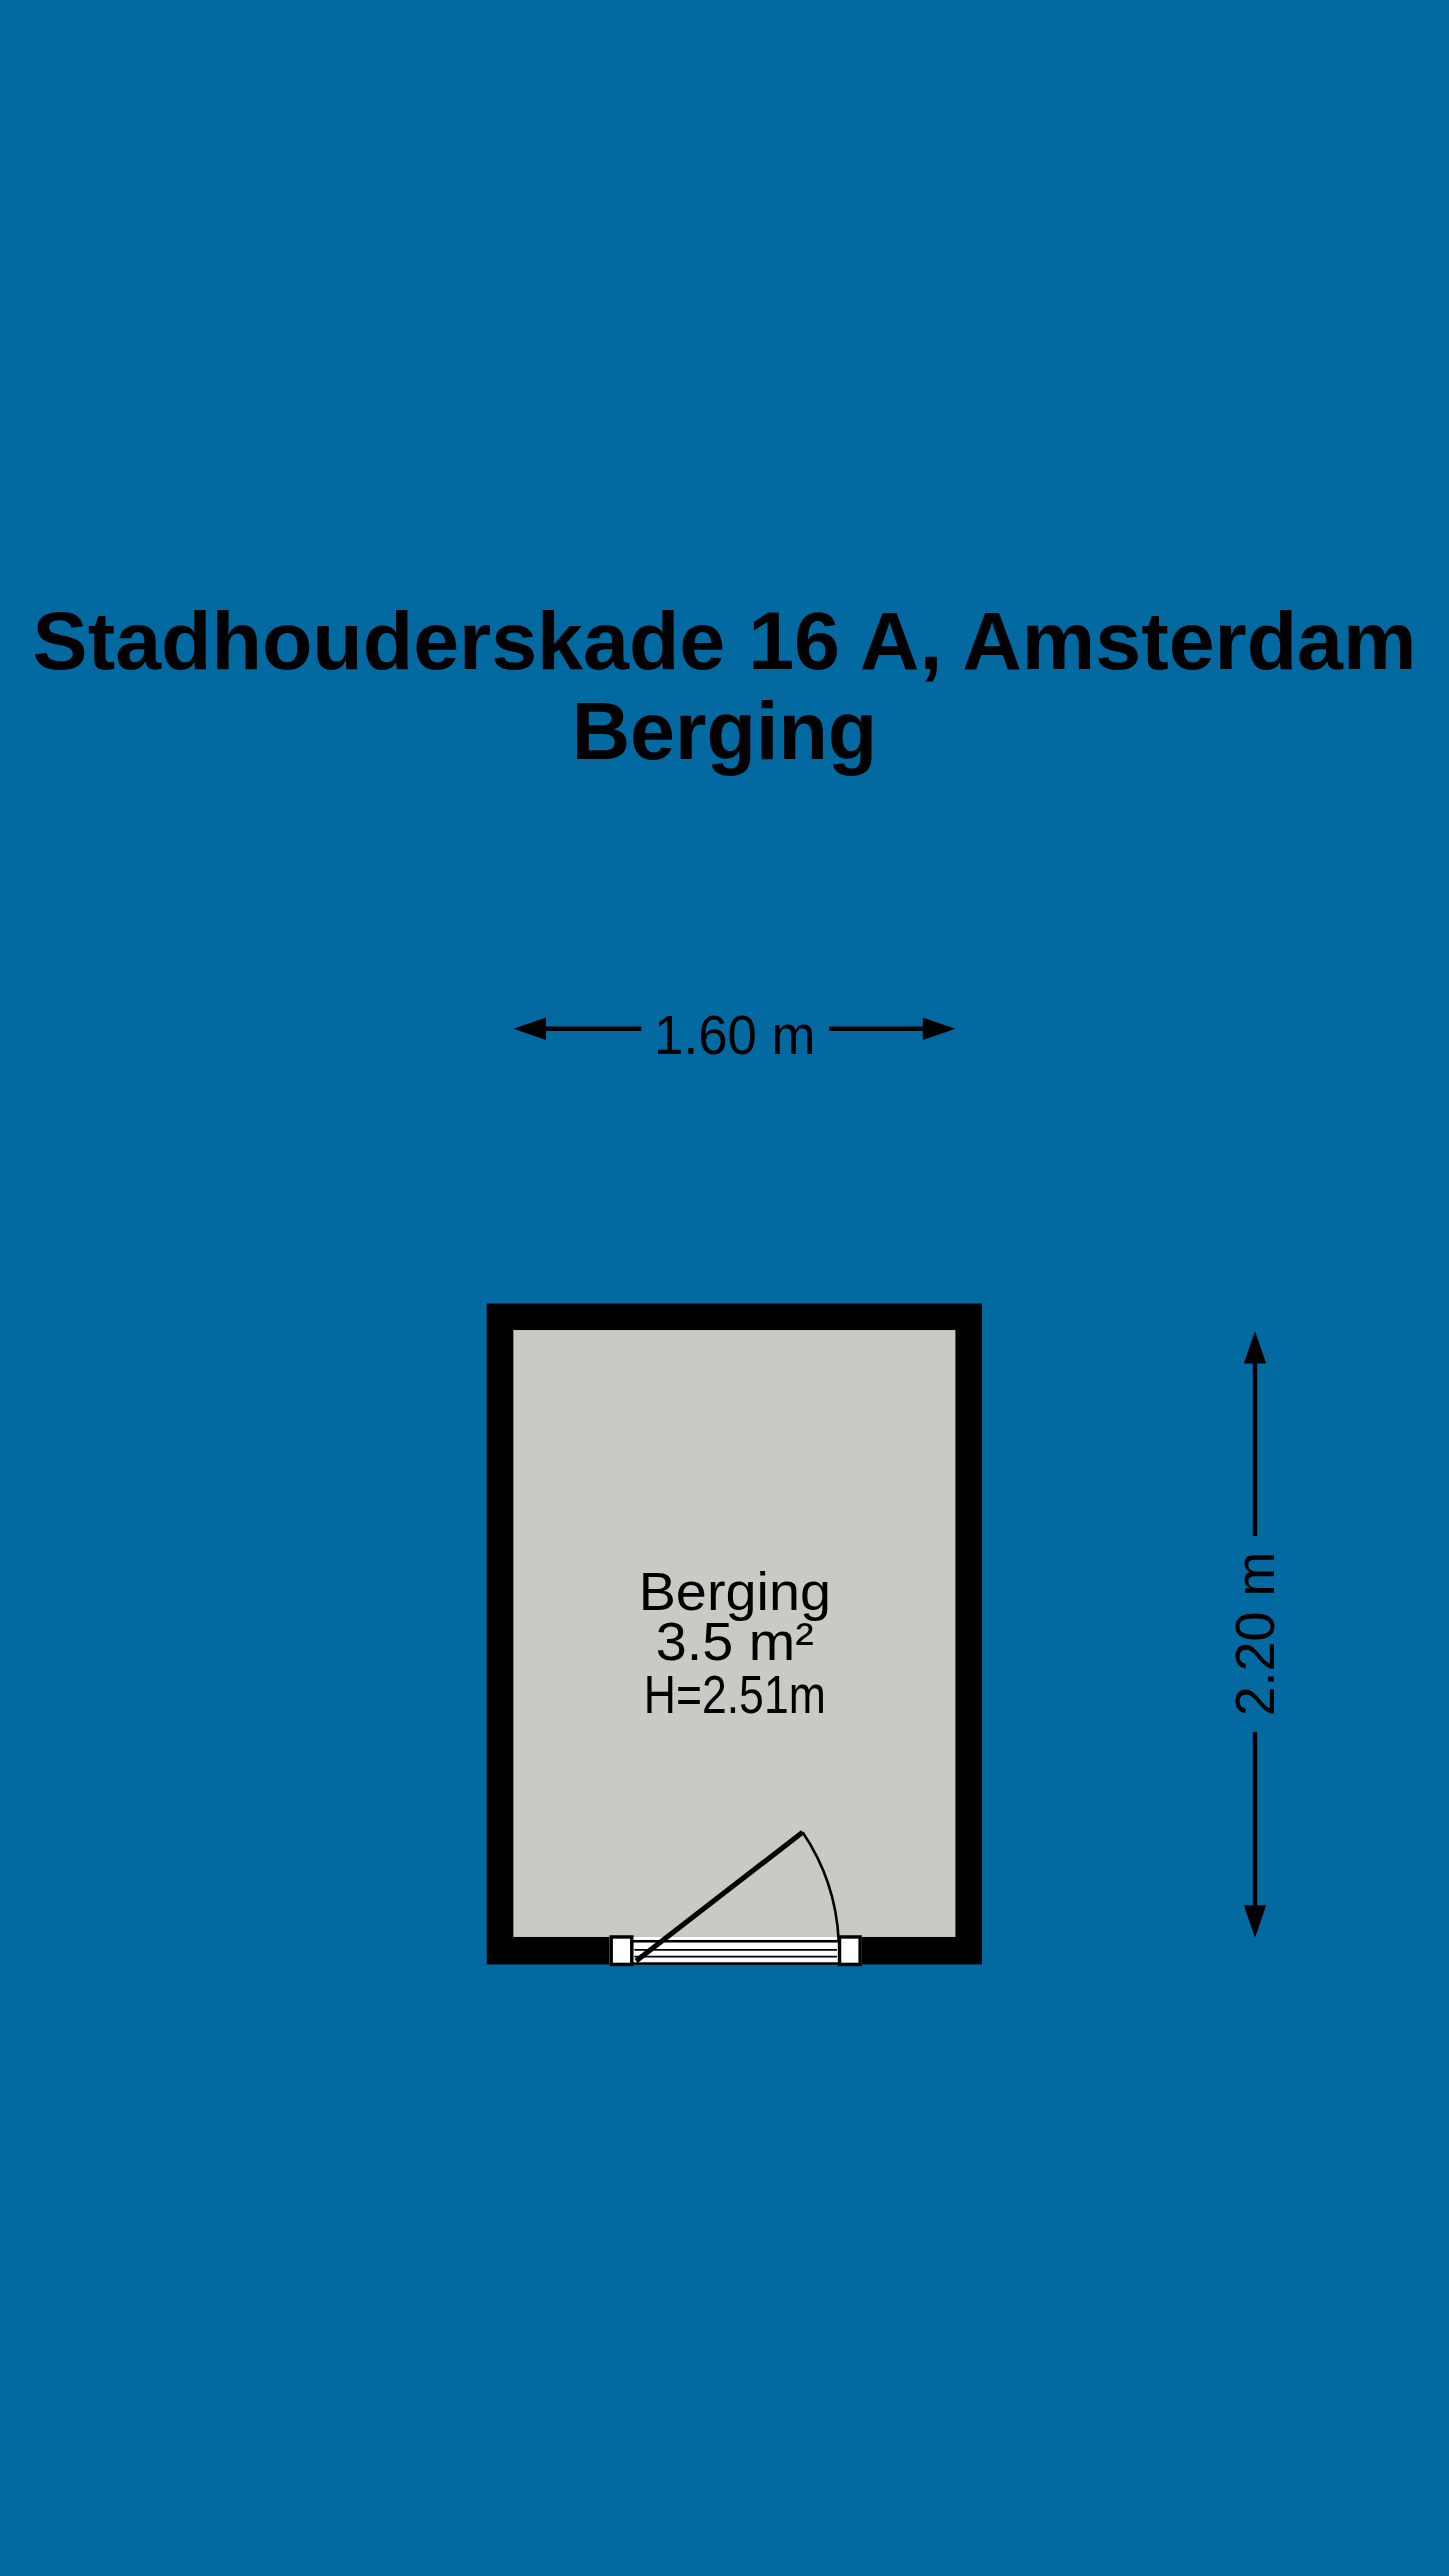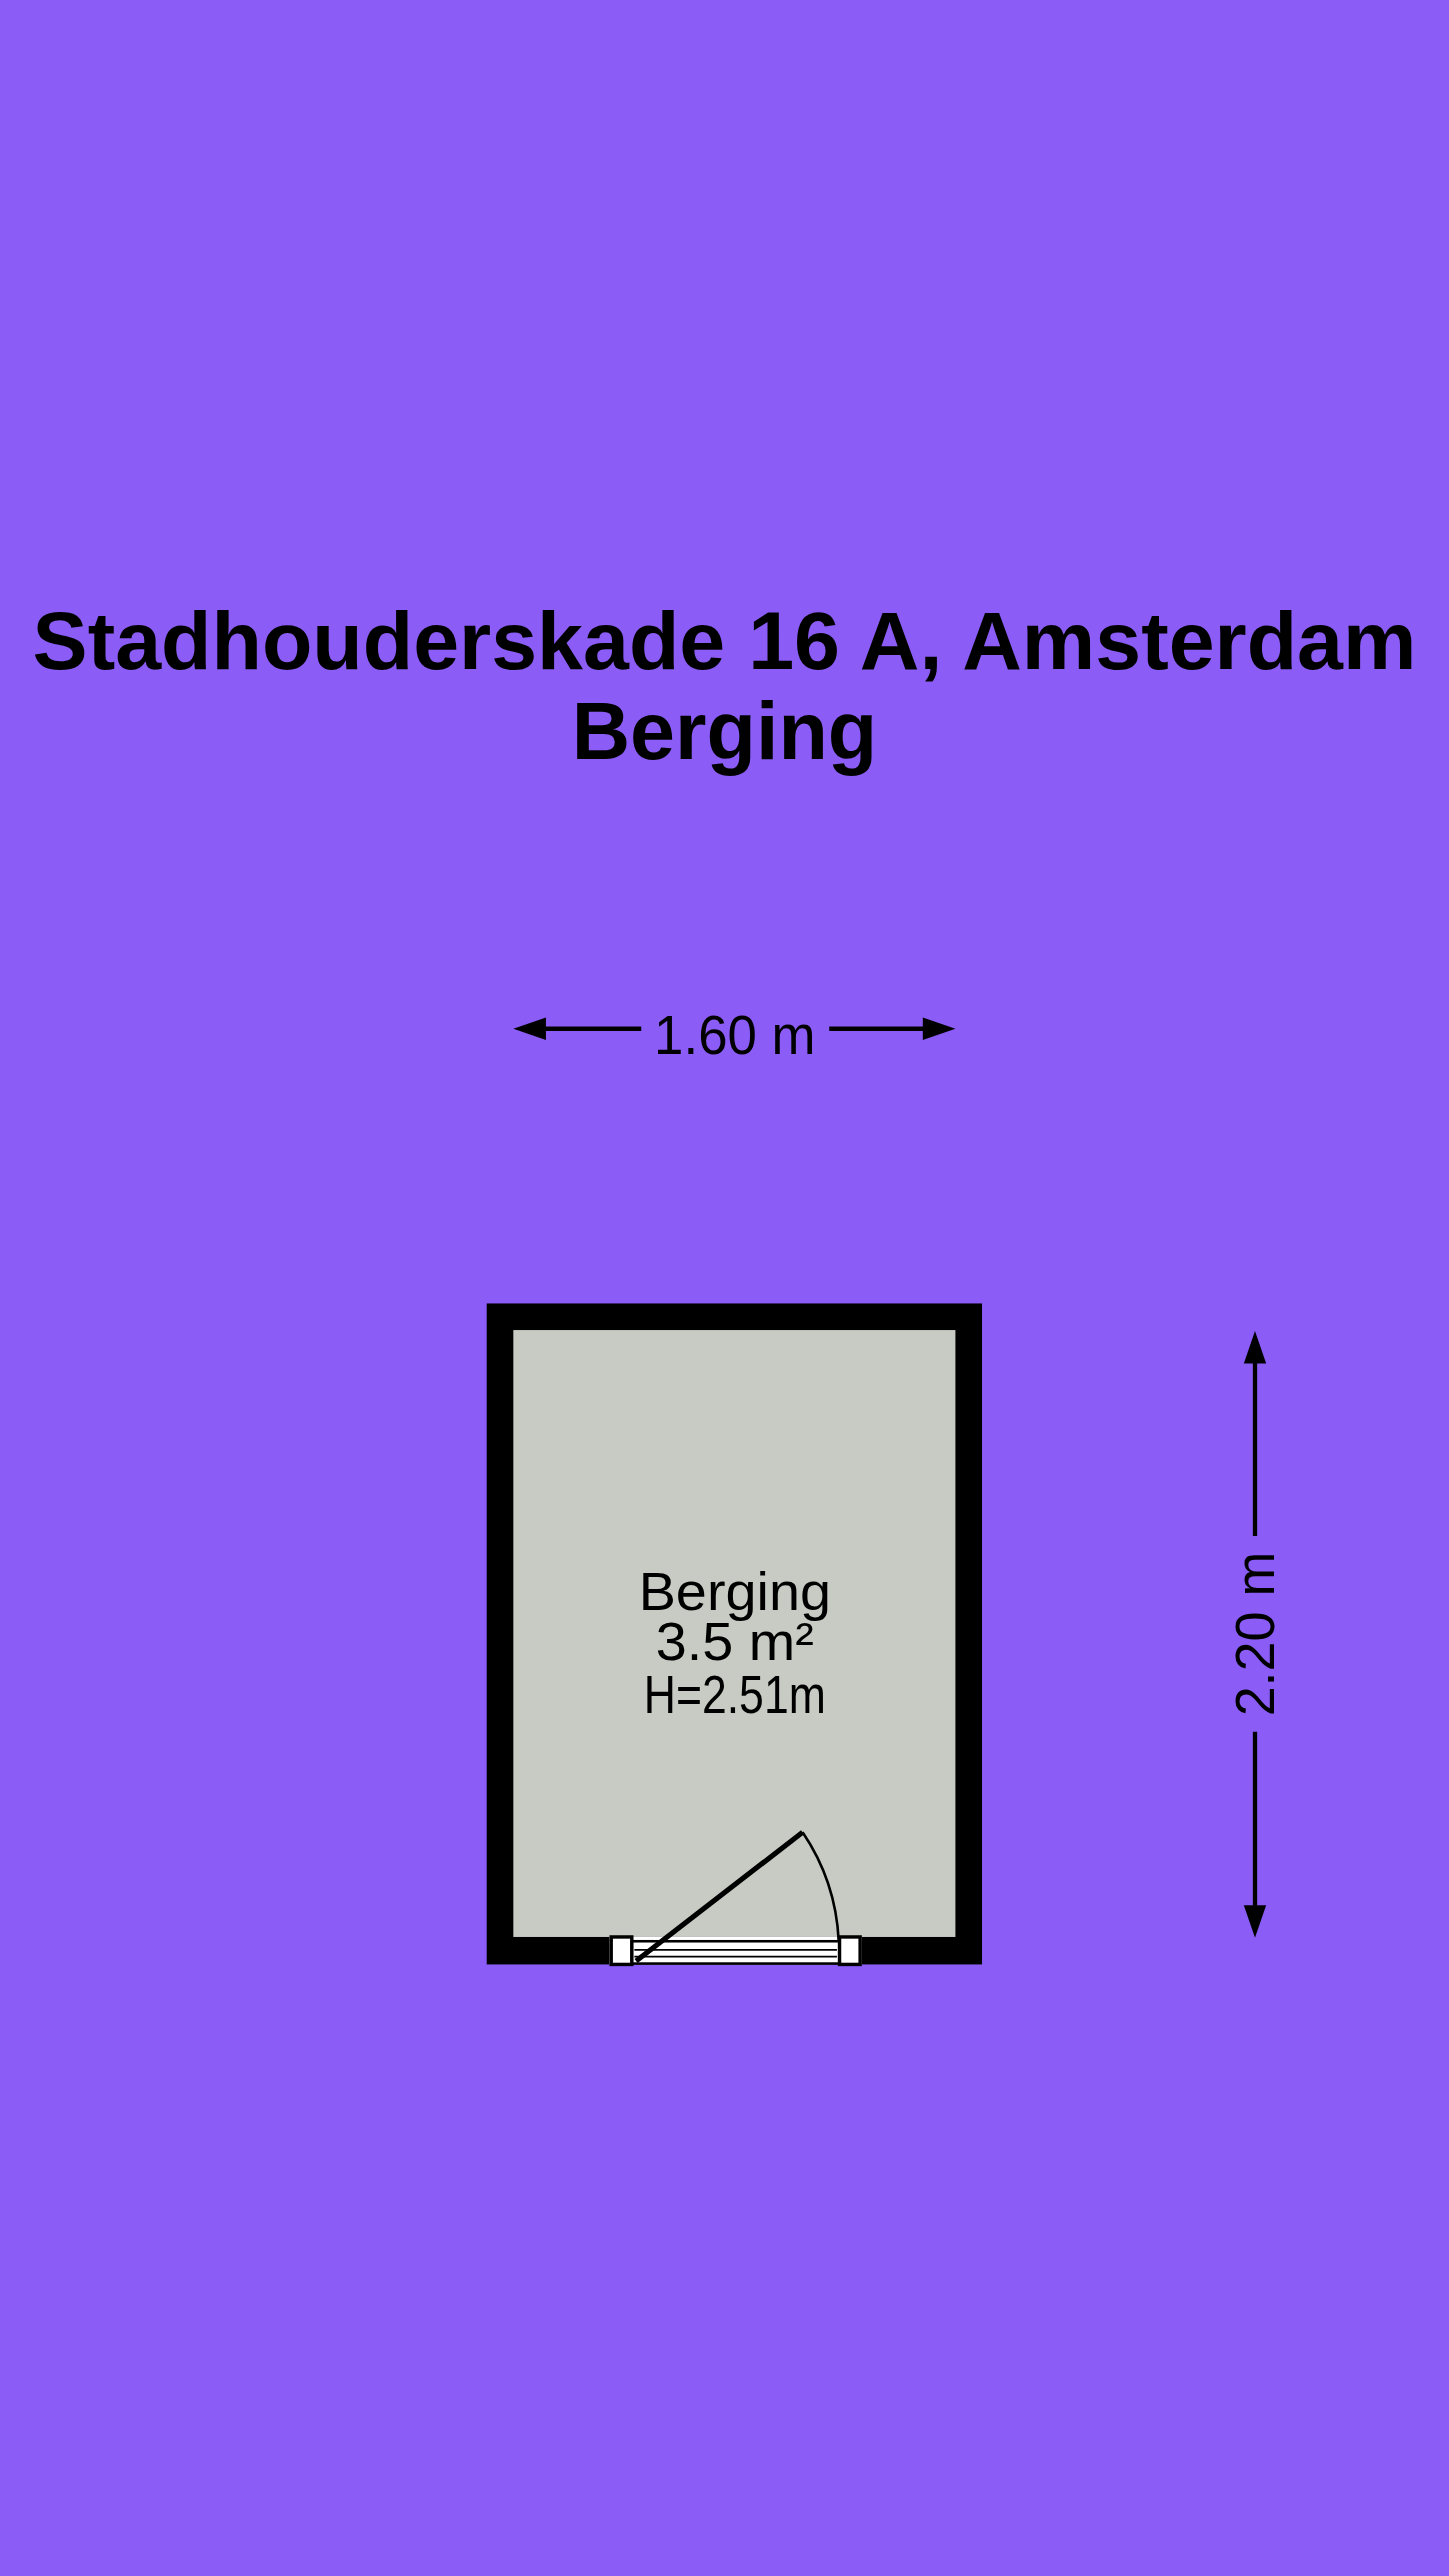--- a/index.html
+++ b/index.html
@@ -1,20 +1,20 @@
 <!DOCTYPE html>
 <html style="font-size:13.7px"><head>
 <meta charset="utf-8">
 <style>
   html, body { margin: 0; padding: 0; background: #ffffff; }
   .page {
     position: relative;
     width: 1449px;
     height: 2576px;
-    background: #8b5cf6;
+    background: #0369a1;
     font-family: "Liberation Sans", sans-serif;
     overflow: hidden;
   }
   svg { position: absolute; left: 0; top: 0; }
   .title-text {
     font-family: "Liberation Sans", sans-serif;
     font-weight: 700;
     font-size: 96px;
     fill: #000000;
   }

